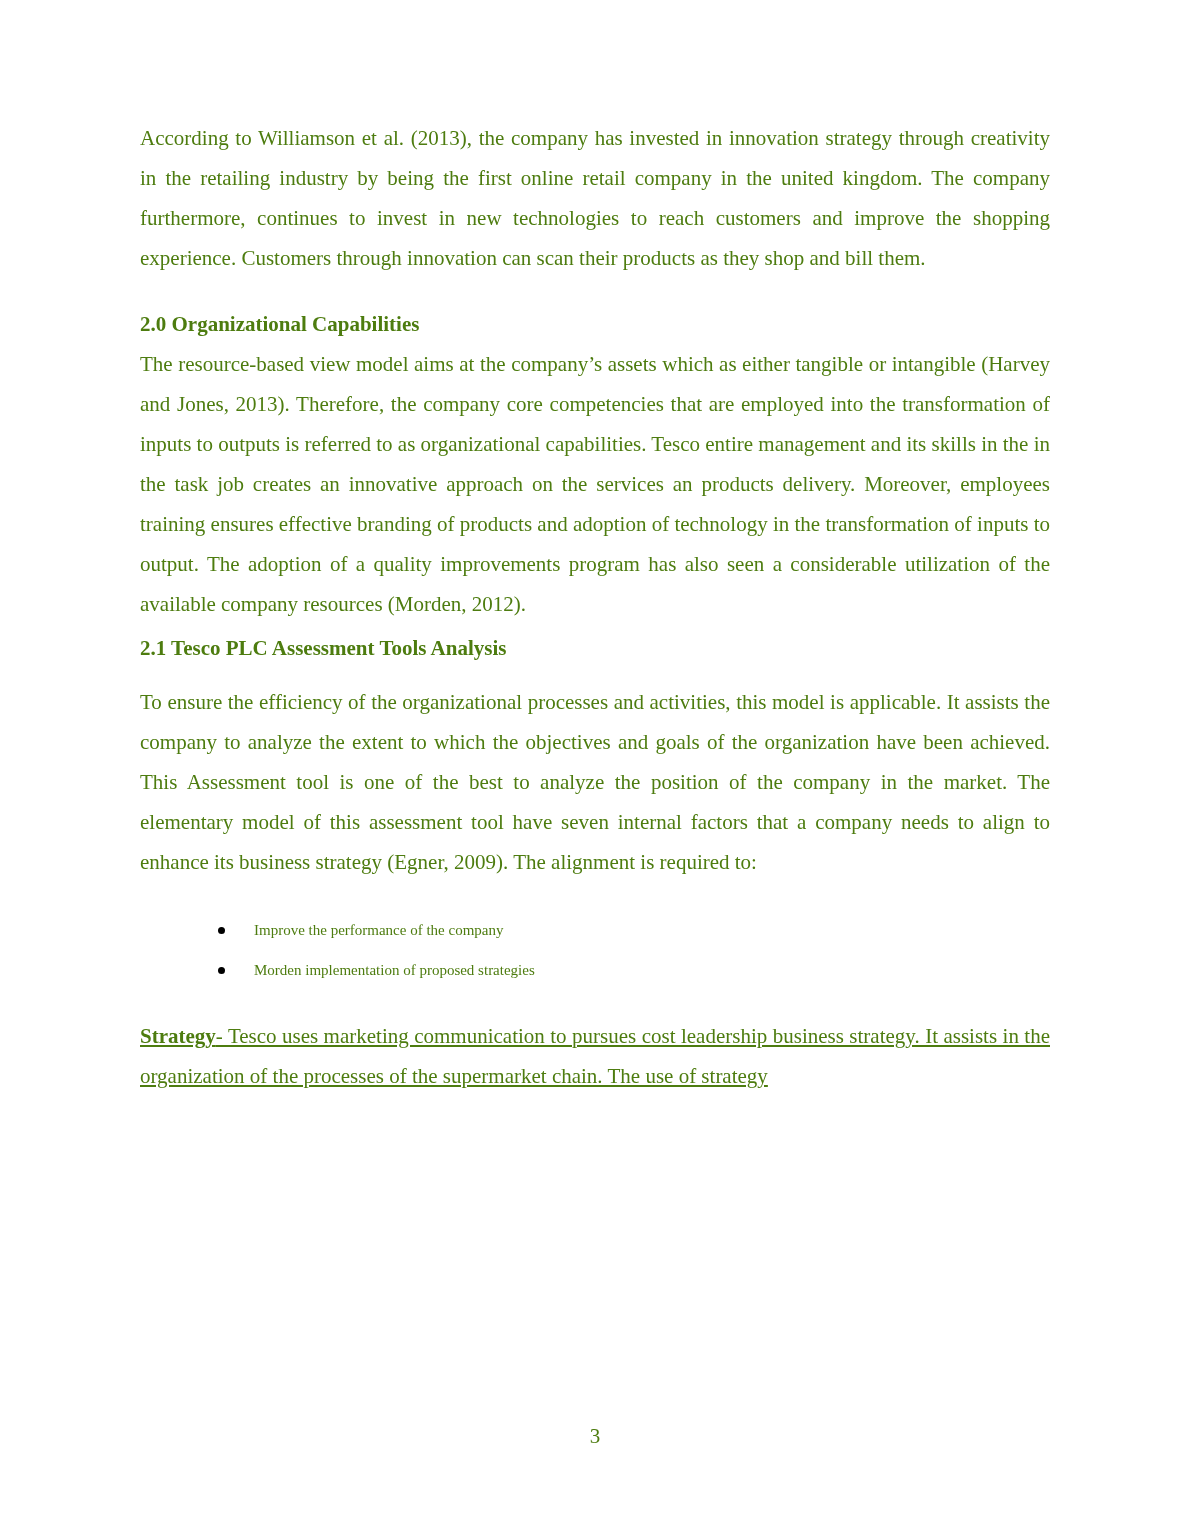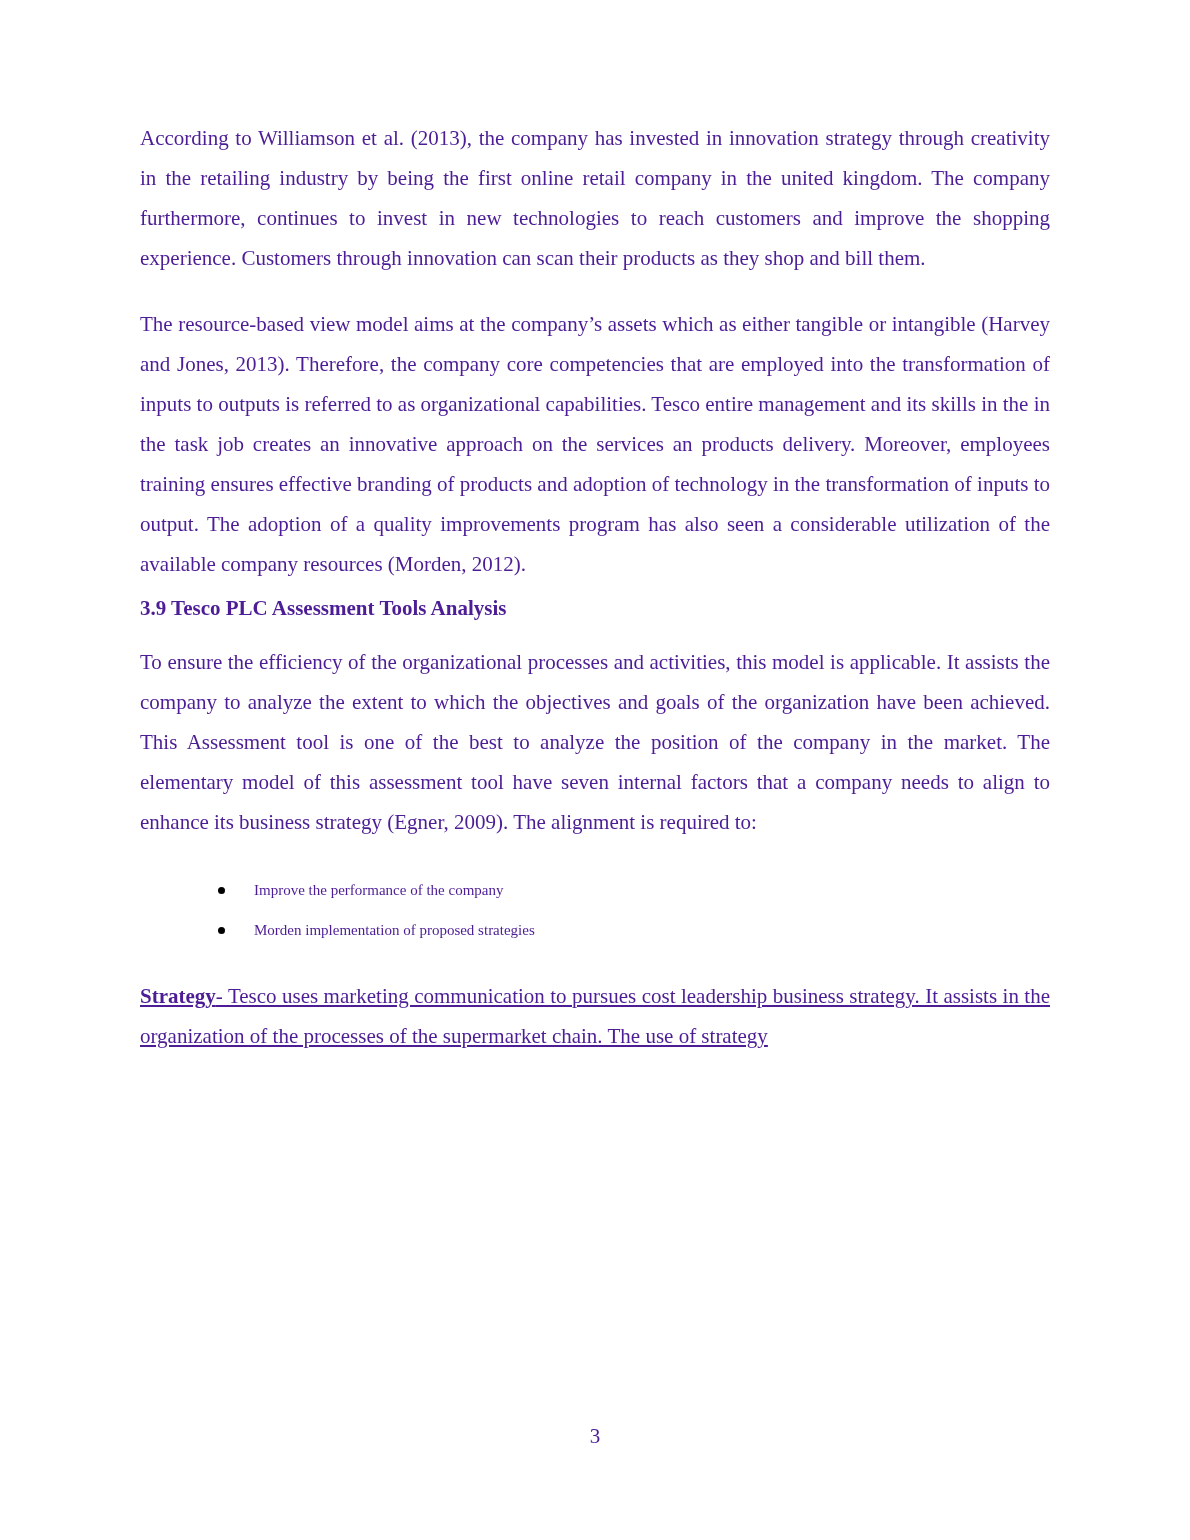--- a/index.html
+++ b/index.html
@@ -7,21 +7,21 @@
     padding: 0;
     background: #ffffff;
   }
   .page {
     position: relative;
     width: 1190px;
     height: 1540px;
     margin: 0 auto;
     background: #ffffff;
     font-family: "Liberation Serif", "DejaVu Serif", serif;
-    color: #4c1d95;
+    color: #4d7c0f;
     box-sizing: border-box;
     padding: 118px 140px 0 140px;
     overflow: hidden;
   }
   .para {
     font-size: 21px;
     line-height: 40px;
     text-align: justify;
     margin: 0 0 0 0;
   }
@@ -70,27 +70,28 @@
 </style>
 </head>
 <body>
 
 <div class="page">
 
   <p class="para">According to Williamson et al. (2013), the company has invested in innovation strategy through creativity in the retailing industry by being the first online retail company in the united kingdom. The company furthermore, continues to invest in new technologies to reach customers and improve the shopping experience. Customers through innovation can scan their products as they shop and bill them.</p>
 
   <div class="spacer-lg"></div>
 
+  <h1>2.0 Organizational Capabilities</h1>
 
   <p class="para">The resource-based view model aims at the company’s assets which as either tangible or intangible (Harvey and Jones, 2013). Therefore, the company core competencies that are employed into the transformation of inputs to outputs is referred to as organizational capabilities. Tesco entire management and its skills in the in the task job creates an innovative approach on the services an products delivery. Moreover, employees training ensures effective branding of products and adoption of technology in the transformation of inputs to output. The adoption of a quality improvements program has also seen a considerable utilization of the available company resources (Morden, 2012).</p>
 
   <div class="spacer-sm"></div>
 
 
-  <h2>3.9 Tesco PLC Assessment Tools Analysis</h2>
+  <h2>2.1 Tesco PLC Assessment Tools Analysis</h2>
 
   <div class="spacer-md"></div>
 
 
   <p class="para">To ensure the efficiency of the organizational processes and activities, this model is applicable. It assists the company to analyze the extent to which the objectives and goals of the organization have been achieved. This Assessment tool is one of the best to analyze the position of the company in the market. The elementary model of this assessment tool have seven internal factors that a company needs to align to enhance its business strategy (Egner, 2009). The alignment is required to:</p>
 
   <ul class="bullets">
     <li>Improve the performance of the company</li>
     <li>Morden implementation of proposed strategies</li>
   </ul>

